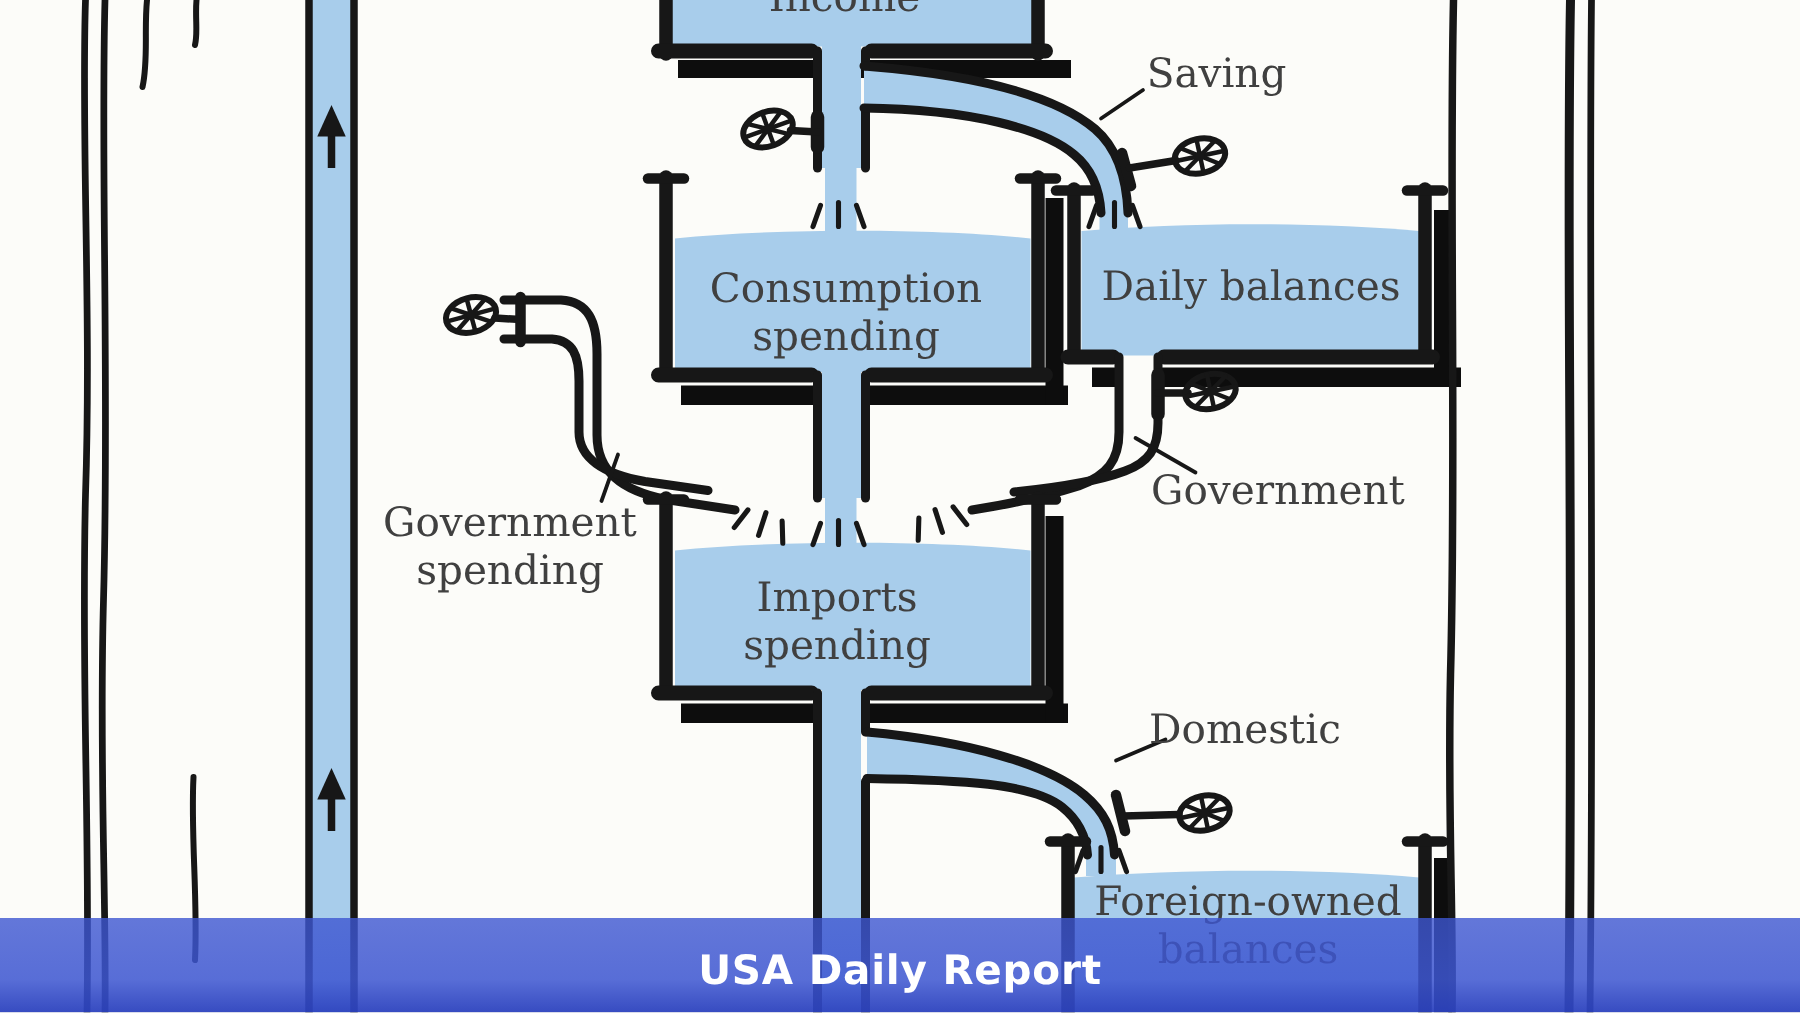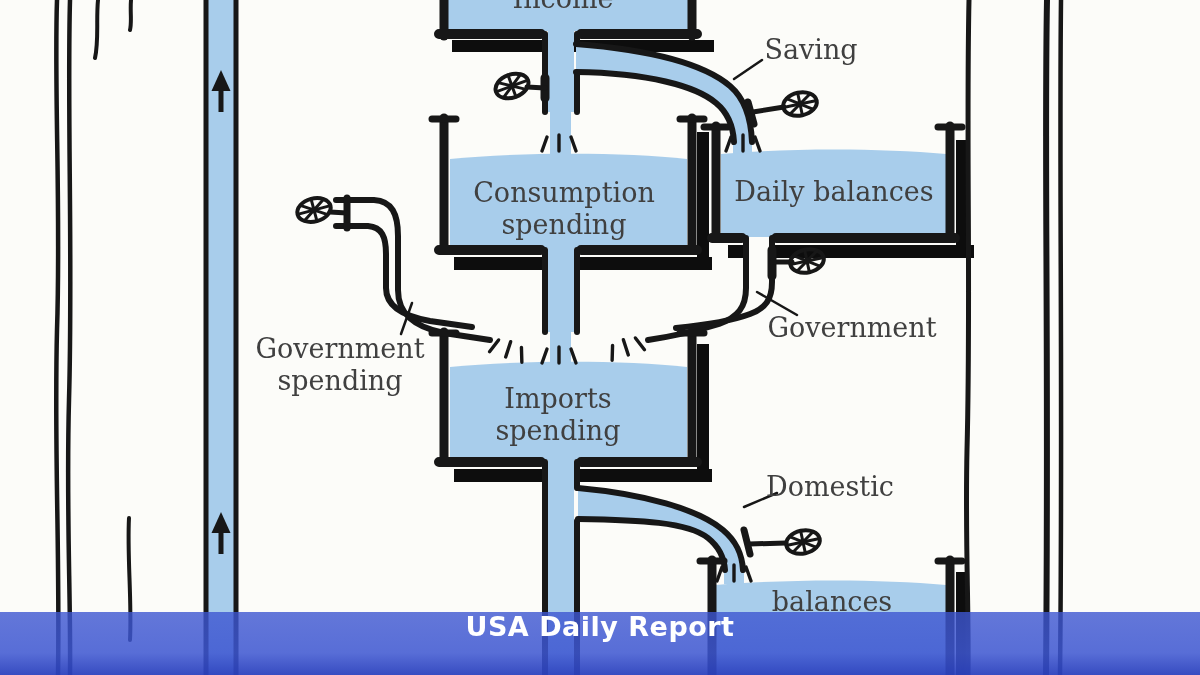--- a/index.html
+++ b/index.html
@@ -11,21 +11,21 @@
   .stage svg{position:absolute;left:0;top:0;z-index:1;}
   .labels{position:absolute;left:0;top:0;width:100%;height:100%;z-index:2;}
   .lbl{
     position:absolute;transform:translateX(-50%);
     color:#404040;font-size:27px;line-height:32px;text-align:center;white-space:nowrap;
   }
   .ln{display:block;}
   .banner{
     position:absolute;left:0;top:612px;width:1200px;height:63px;z-index:3;
     background:linear-gradient(180deg, rgba(61,86,209,0.80) 0%, rgba(61,86,209,0.86) 65%, rgba(44,66,190,0.95) 100%);
-    display:flex;justify-content:center;align-items:flex-start;box-sizing:border-box;
+    display:flex;justify-content:center;align-items:flex-start;padding-top:21px;box-sizing:border-box;
   }
   .banner-title{
     font-family:"DejaVu Sans","Liberation Sans",sans-serif;
     color:#ffffff;font-size:27px;font-weight:600;letter-spacing:0.5px;line-height:30px;
   }
 </style>
 </head>
 <body>
 
 <div class="stage">
@@ -233,20 +233,21 @@
     <span class="ln">Government</span>
     <span class="ln">spending</span>
   </div>
   <div class="lbl" style="left:852px; top:312px">Government</div>
   <div class="lbl" style="left:558px; top:383px">
     <span class="ln">Imports</span>
     <span class="ln">spending</span>
   </div>
   <div class="lbl" style="left:830px; top:471px">Domestic</div>
   <div class="lbl" style="left:832px; top:586px">
+    <span class="ln">Foreign-owned</span>
     <span class="ln">balances</span>
   </div>
 </div>
 
 <div class="banner">
   <div class="banner-title">USA Daily Report</div>
 </div>
 
 </div>
 

